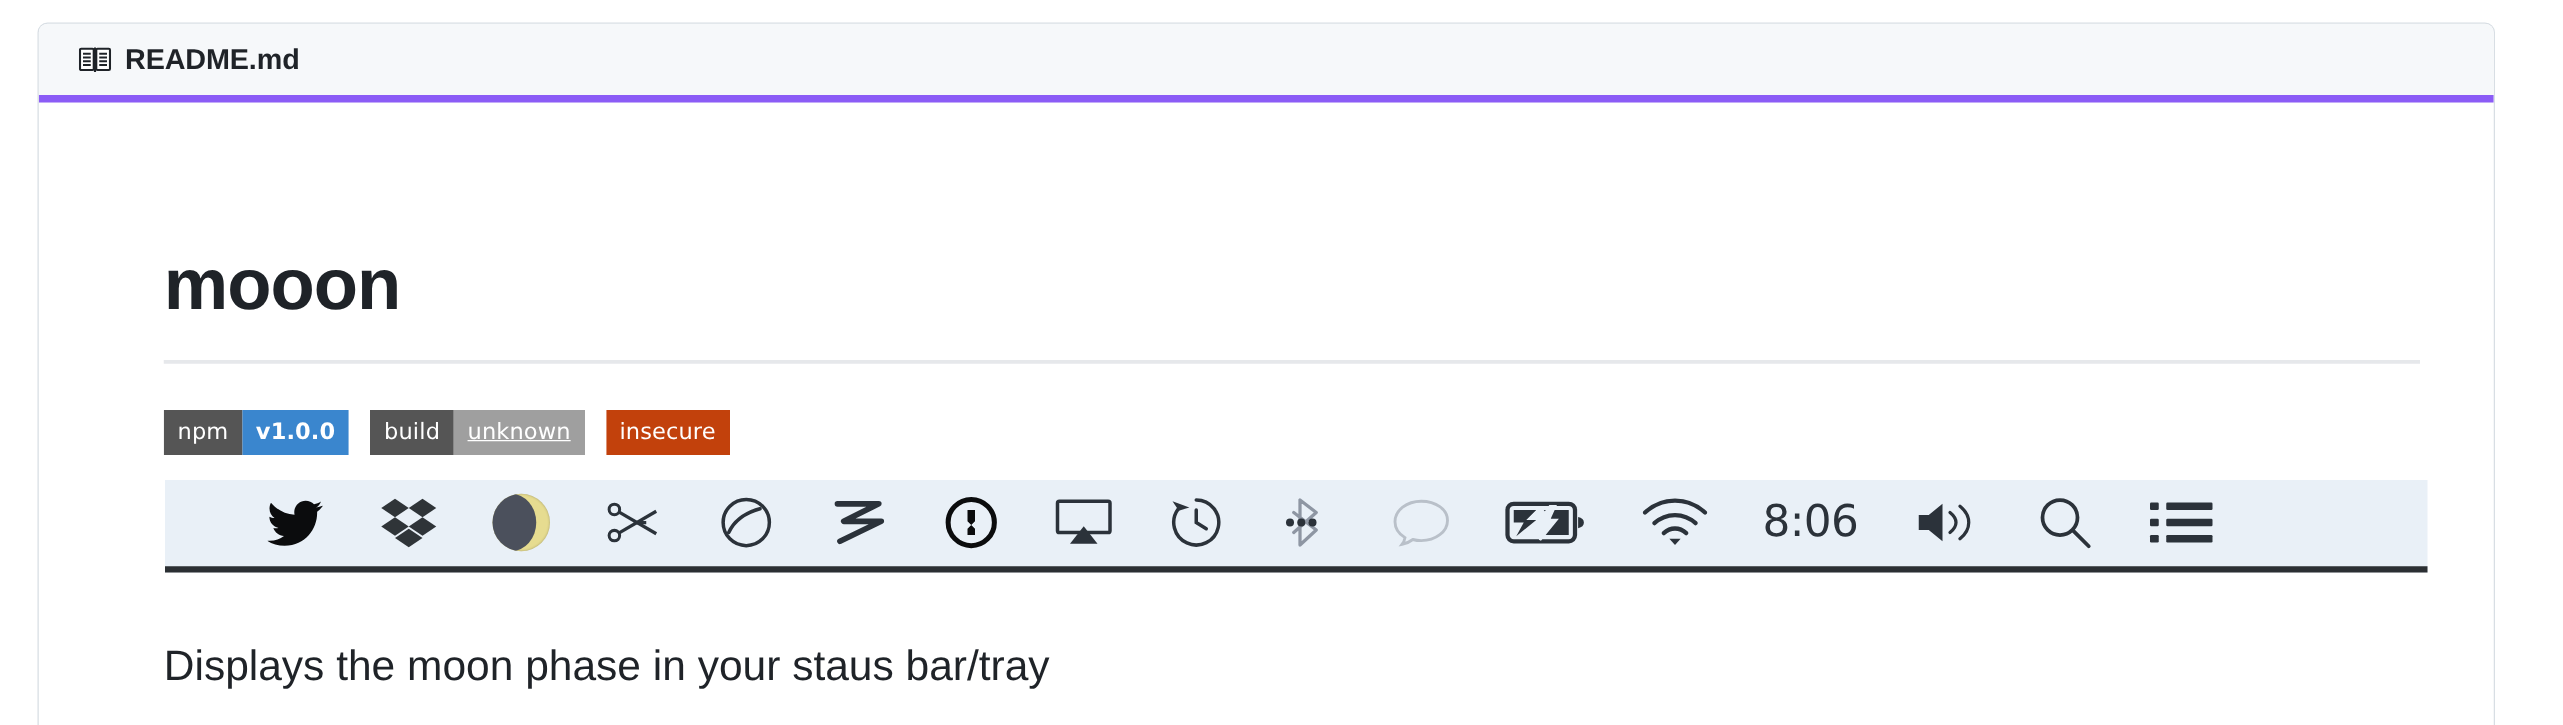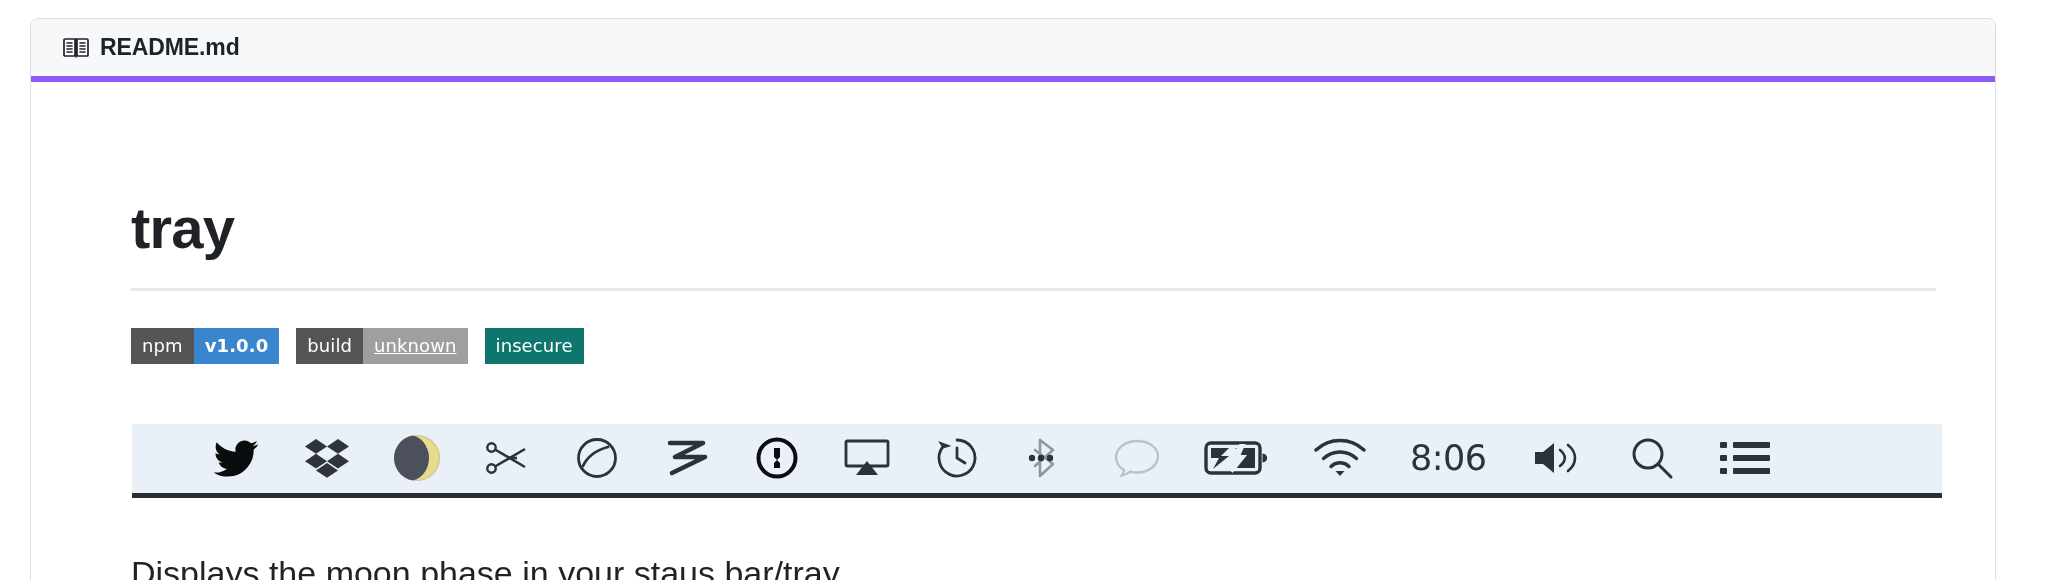--- a/index.html
+++ b/index.html
@@ -108,21 +108,21 @@
     white-space: nowrap;
     font-family: "DejaVu Sans", sans-serif;
     font-size: 18px;
     letter-spacing: 0.1px;
   }
   .badge-left { background: #555555; text-align: right; }
 
   
   .statusbar-shot {
     position: relative;
-    margin-top: 60px;
+    margin-top: 20px;
     margin-left: 1px;
     width: 1810px;
     height: 69px;
     background: #e9f0f7;
     border-bottom: 5px solid #2b2f33;
     box-sizing: content-box;
   }
   .statusbar-inner {
     position: absolute;
     left: 0; top: 0; right: 0; bottom: 0;
@@ -202,38 +202,38 @@
         <line x1="16.4" y1="15" x2="22.6" y2="15" stroke="#1f2328" stroke-width="1.5"></line>
         <line x1="13" y1="1" x2="13" y2="20.5" stroke="#1f2328" stroke-width="1.7"></line>
       </svg>
     </span>
     <span class="card-header-title">README.md</span>
   </div>
 
   <div class="card-body">
     <div class="md-inner">
 
-      <h1 class="md-h1">tray</h1>
+      <h1 class="md-h1">mooon</h1>
 
       <hr class="md-hr">
 
       <div class="badge-row">
 
         <span class="badge">
           <span class="badge-seg badge-left">npm</span>
           <span class="badge-seg" style="background:#3a86ce;font-weight:bold;">v1.0.0</span>
         </span>
 
         <span class="badge">
           <span class="badge-seg badge-left">build</span>
           <span class="badge-seg" style="background:#9f9f9f;text-decoration:underline;">unknown</span>
         </span>
 
         <span class="badge">
-          <span class="badge-seg" style="background:#0f766e;">insecure</span>
+          <span class="badge-seg" style="background:#c2410c;">insecure</span>
         </span>
 
       </div>
 
       <div class="statusbar-shot">
         <div class="statusbar-inner">
 
           <span class="sb-item">
             <svg width="46" height="40" viewBox="0 0 46 40" fill="none">
               <path d="M44 6.6c-1.6.7-3.3 1.2-5.1 1.4 1.8-1.1 3.2-2.8 3.9-4.9-1.7 1-3.6 1.8-5.6 2.2C35.5 3.6 33.1 2.5 30.5 2.5c-5 0-9.1 4.1-9.1 9.1 0 .7.1 1.4.2 2.1-7.6-.4-14.3-4-18.8-9.5-.8 1.4-1.2 2.9-1.2 4.6 0 3.2 1.6 6 4 7.6-1.5 0-2.9-.5-4.1-1.1v.1c0 4.4 3.1 8.1 7.3 8.9-.8.2-1.6.3-2.4.3-.6 0-1.1-.1-1.7-.2 1.2 3.6 4.5 6.2 8.5 6.3-3.1 2.4-7 3.9-11.3 3.9-.7 0-1.5 0-2.2-.1 4 2.6 8.8 4.1 14 4.1 16.8 0 26-13.9 26-26v-1.2c1.8-1.2 3.3-2.8 4.5-4.6z" fill="#0b0c0d"></path>

